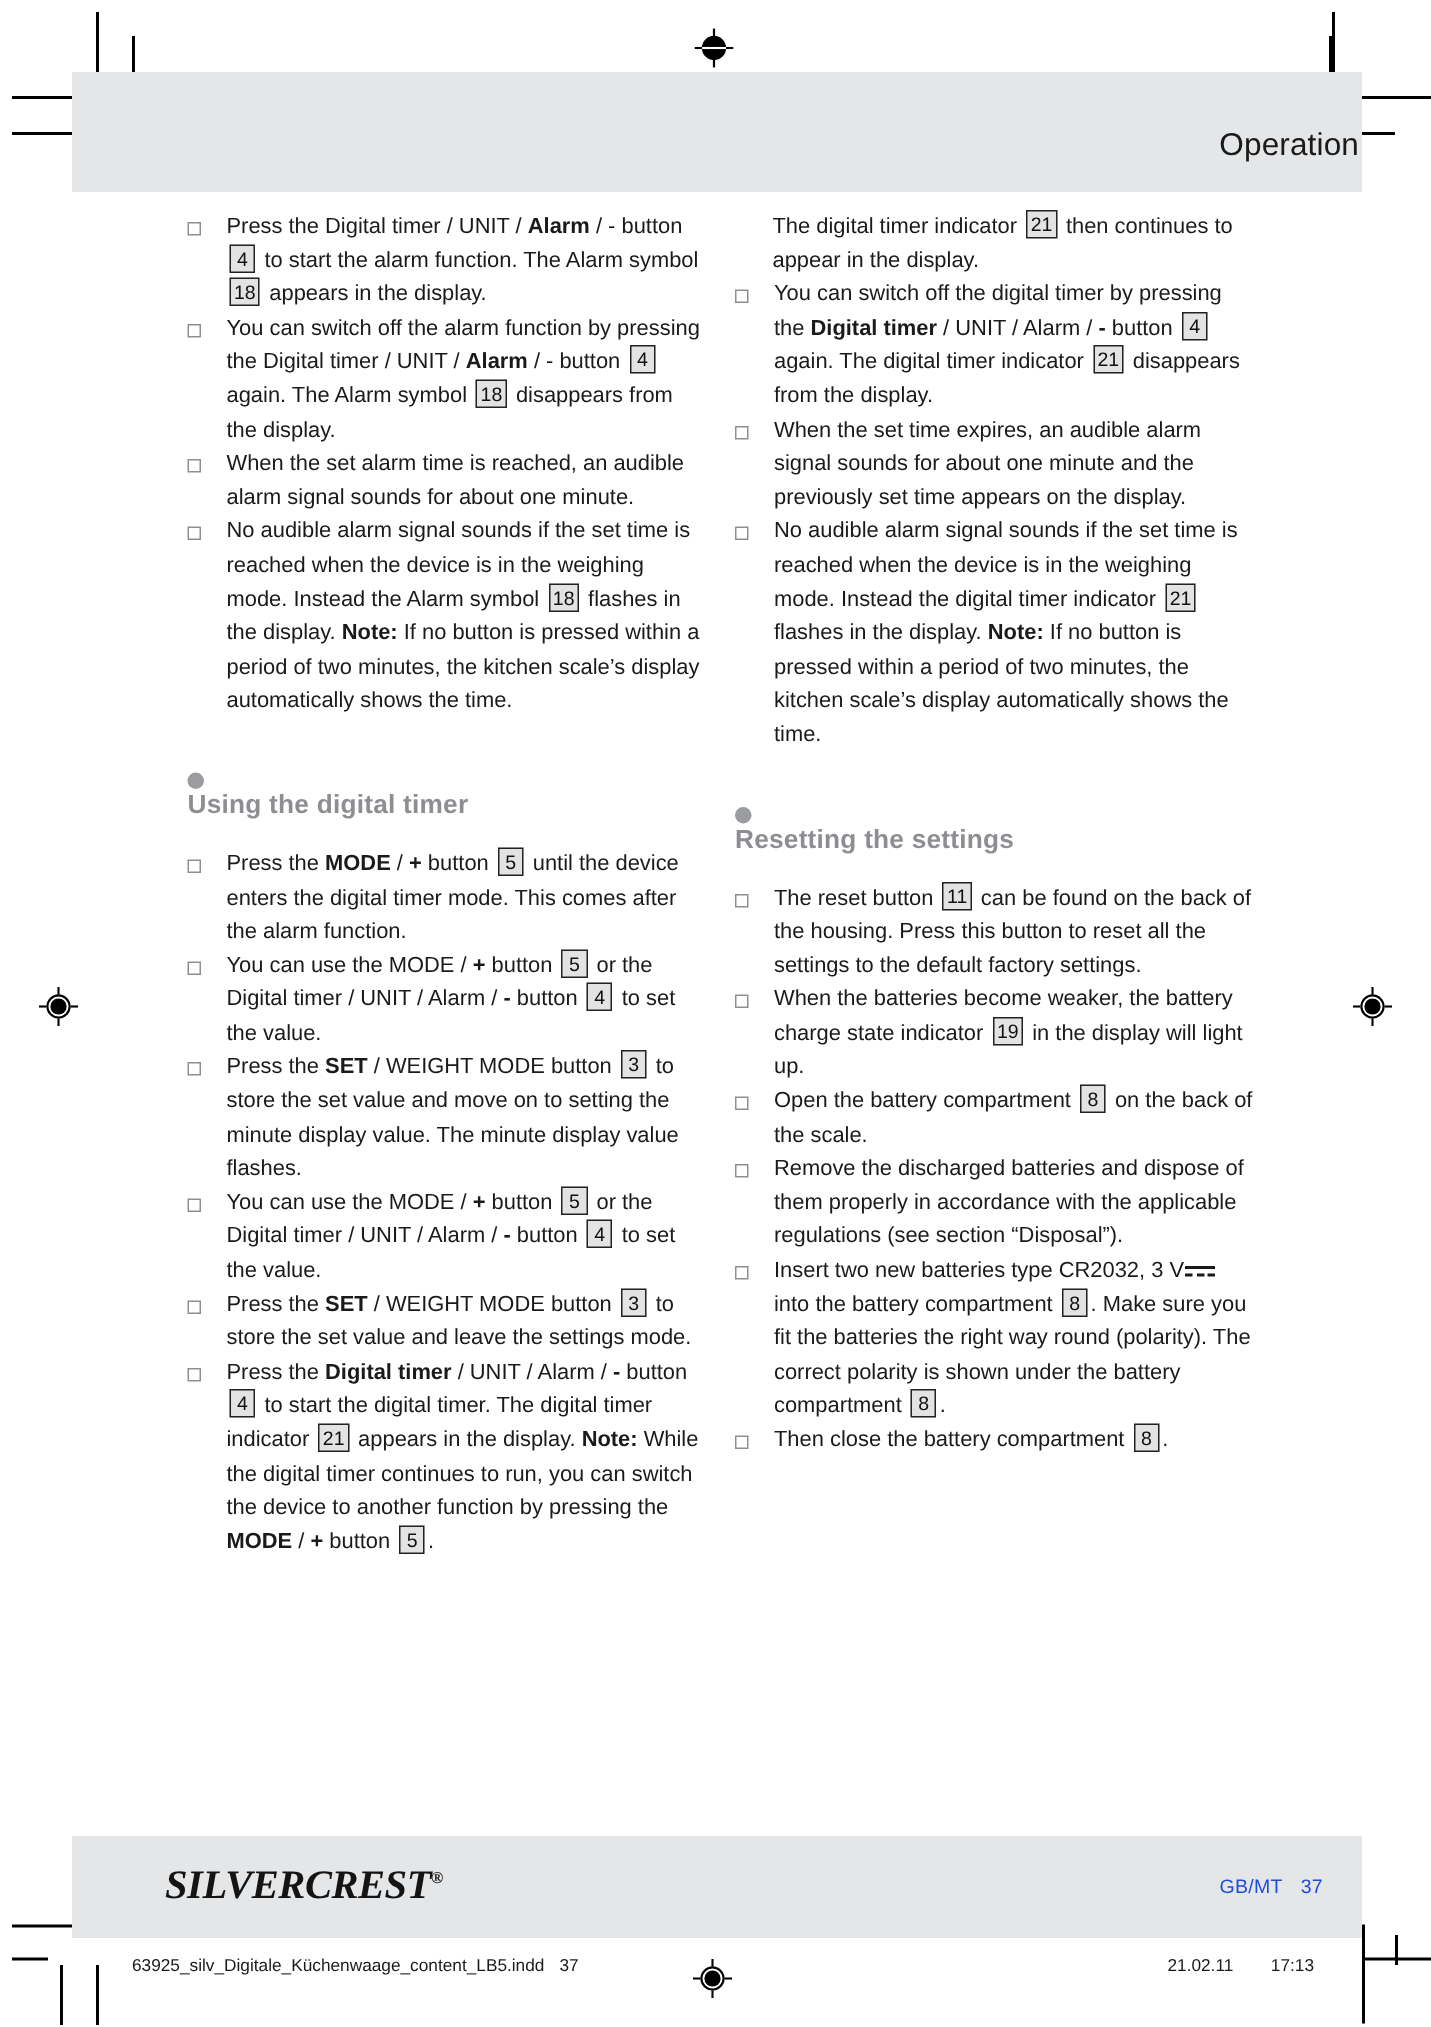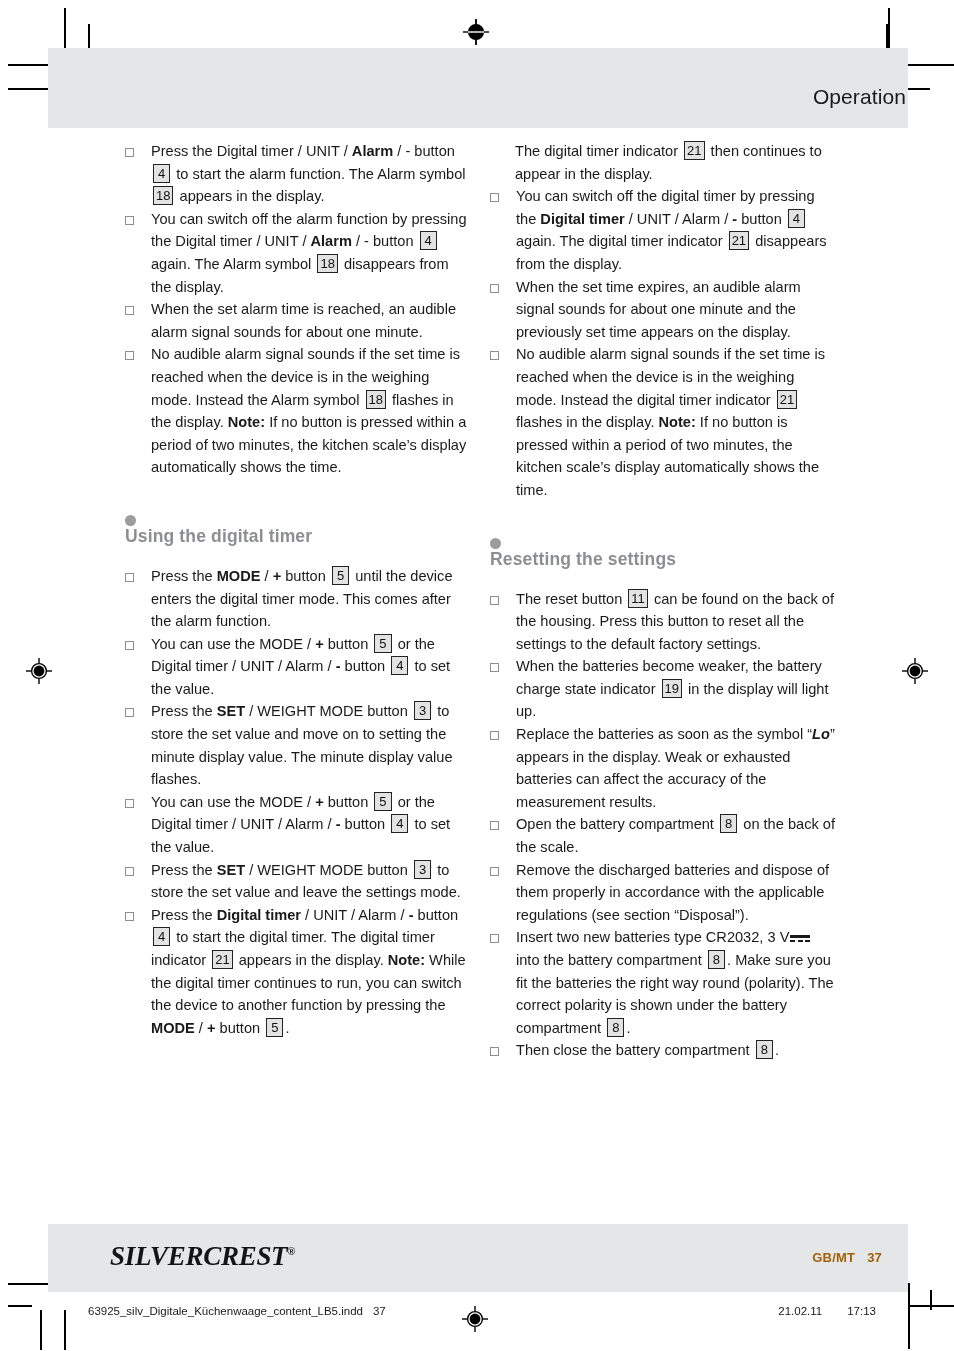--- a/index.html
+++ b/index.html
@@ -51,23 +51,22 @@
     color: #141414;
   }
   .brand .big { font-size: 27px; }
   .brand .sm  { font-size: 27px; }
   .brand sup  { font-size: 11px; vertical-align: super; }
 
   .pagenum {
     position: absolute;
     right: 72px; top: 1250px;
     font-size: 13px;
-    color: #a16207;
+    color: #1d4ed8;
     letter-spacing: .2px;
-    font-weight: bold;
   }
   .pagenum .num { margin-left: 12px; }
 
   
   .printstrip {
     position: absolute;
     left: 0; top: 1305px;
     width: 954px;
     font-size: 11.5px;
     color: #1a1a1a;
@@ -324,24 +323,20 @@
       </li>
     </ul>
 
   <ul class="blist" id="right-battery">
       <li class="bitem">
         <span class="sq"></span>
         <span class="btxt"><span>When the batteries become weaker, the battery charge state indicator </span><span class="refbox narrow">19</span><span> in the display will light up.</span></span>
       </li>
       <li class="bitem">
         <span class="sq"></span>
-        <span class="btxt"><span>Replace the batteries as soon as the symbol “</span><span class="lo-sym">Lo</span><span>” appears in the display. Weak or exhausted batteries can affect the accuracy of the measurement results.</span></span>
-      </li>
-      <li class="bitem">
-        <span class="sq"></span>
         <span class="btxt"><span>Open the battery compartment </span><span class="refbox">8</span><span> on the back of the scale.</span></span>
       </li>
       <li class="bitem">
         <span class="sq"></span>
         <span class="btxt"><span>Remove the discharged batteries and dispose of them properly in accordance with the applicable regulations (see section “Disposal”).</span></span>
       </li>
       <li class="bitem">
         <span class="sq"></span>
         <span class="btxt"><span>Insert two new batteries type CR2032, 3 V</span><span class="dc-sym"><span class="solid"></span><span class="dashes">
               <i></i>

